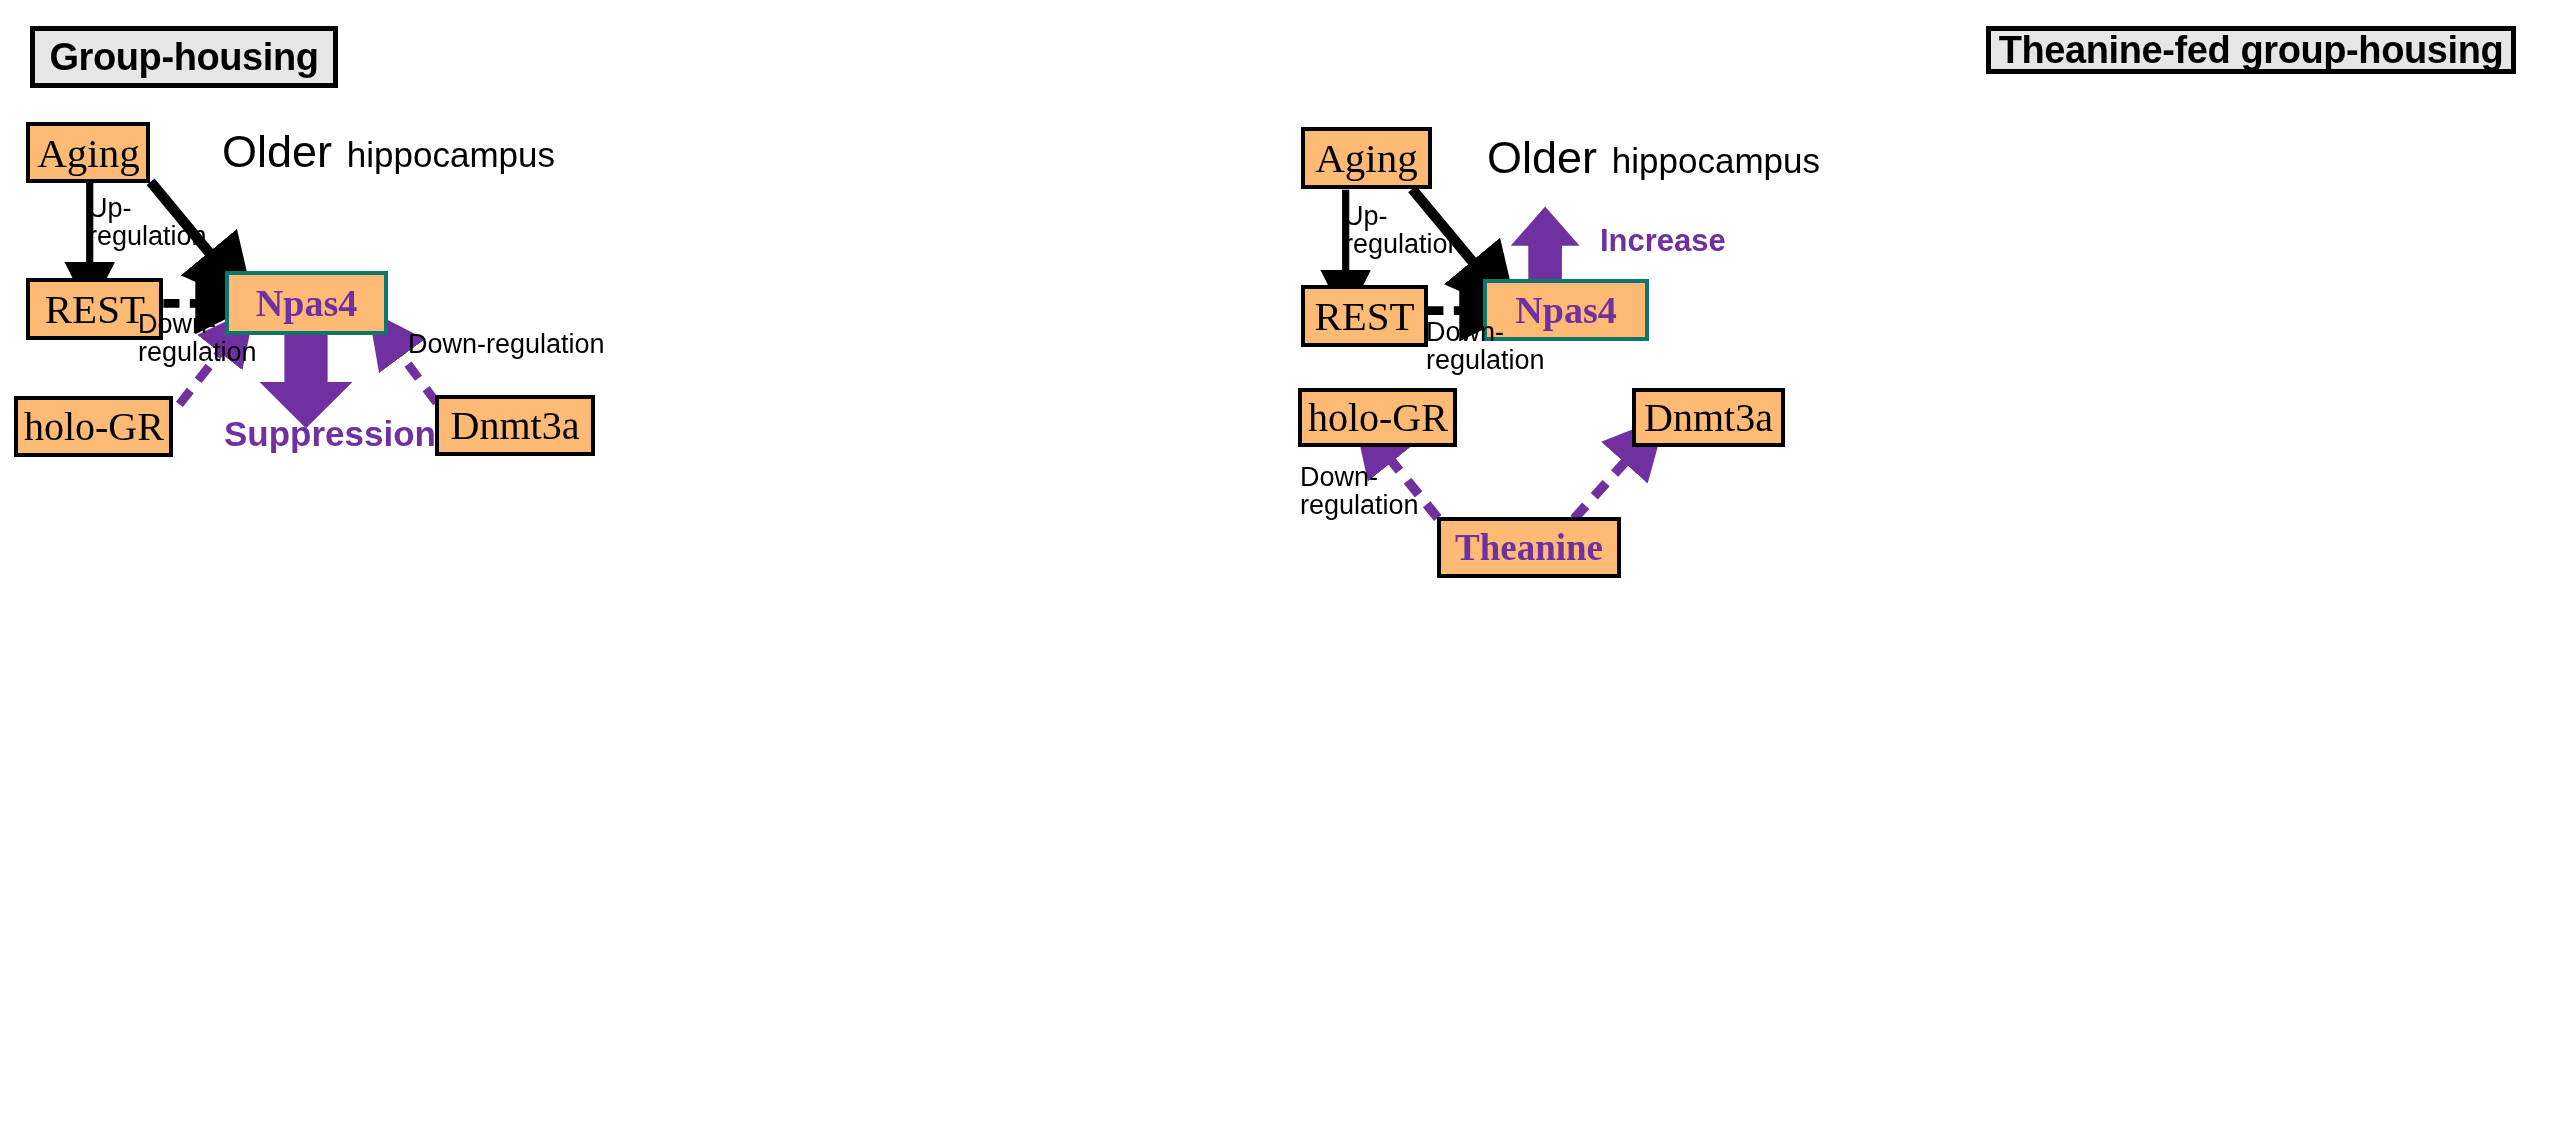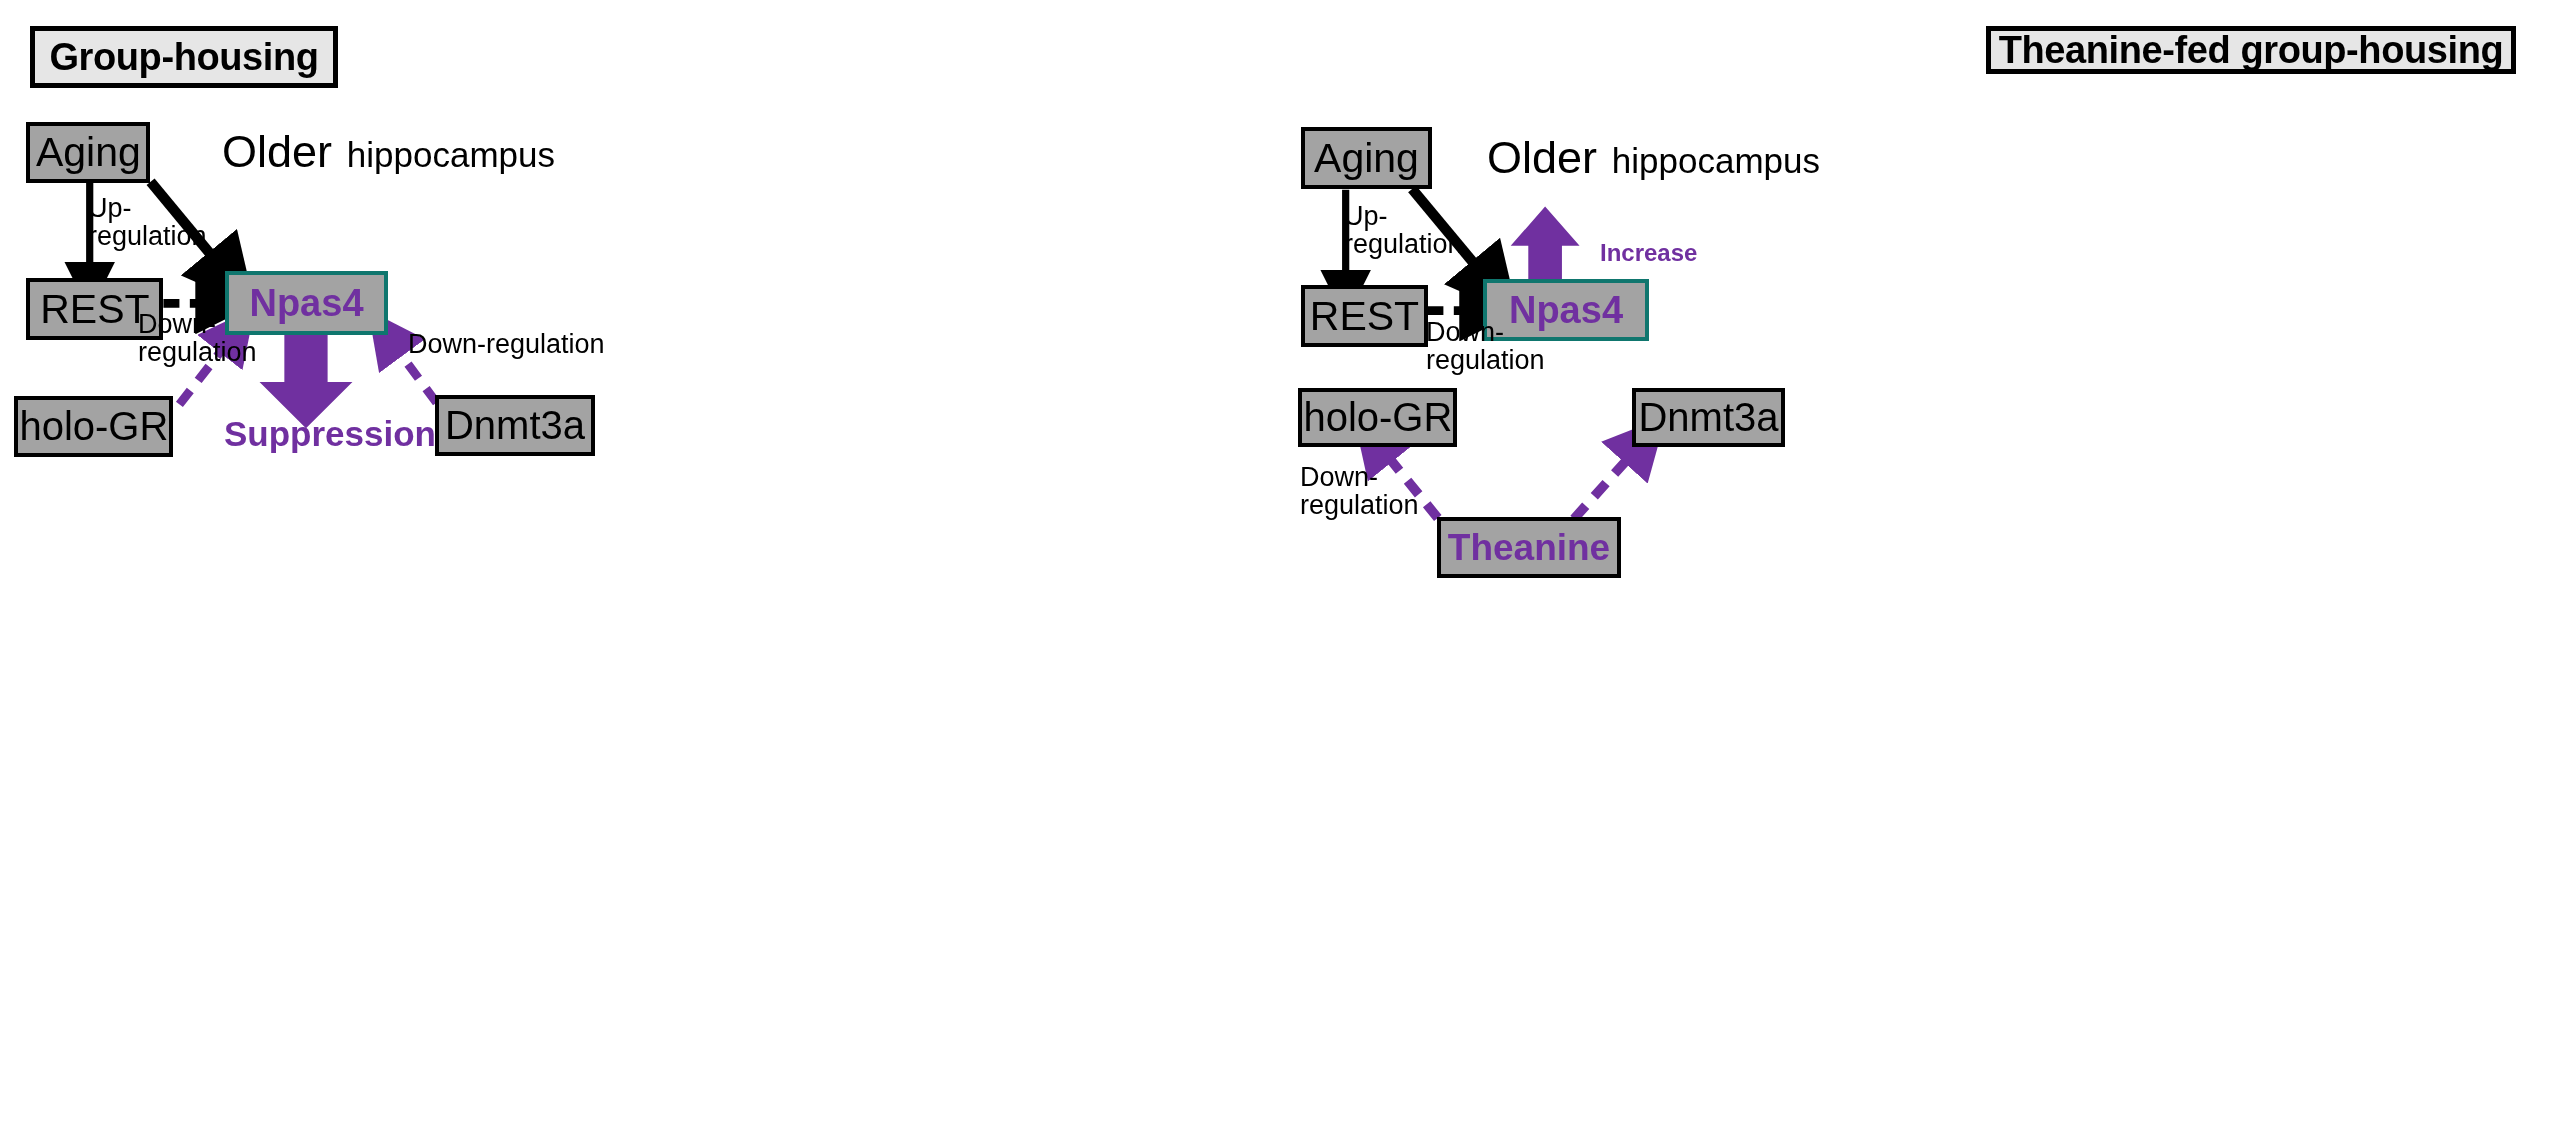--- a/index.html
+++ b/index.html
@@ -46,25 +46,26 @@
     color: #000000;
     letter-spacing: -0.4px;
   }
   #title-left  { left: 30px;  top: 14.4px; width: 308px; height: 62px; font-size: 38px; }
   #title-right { left: 698px; top: 14.4px; width: 530px; height: 48px; font-size: 38px; }
 
   
   .node {
     position: absolute;
     box-sizing: border-box;
-    background: #a3a3a3;
+    background: #fdba74;
     display: flex;
     align-items: center;
     justify-content: center;
     white-space: nowrap;
+    font-family: Liberation Serif, serif;
   }
   .node-black {
     border: 4px solid #000000;
     color: #000000;
     font-weight: normal;
   }
   .node-purple-border {
     border: 4px solid #0f766e;
     color: #7030a0;
     font-weight: bold;
@@ -237,17 +238,17 @@
     <div class="edge-label" style="left:138px; top:307px;">
       <div>Down-</div>
       <div>regulation</div>
     </div>
 
     <div class="edge-label" style="left:12px; top:452px;">
       <div>Down-</div>
       <div>regulation</div>
     </div>
 
-    <div class="accent-label" style="left:312px; top:211px; font-size:24px;margin-top:16px;">Increase</div>
+    <div class="accent-label" style="left:312px; top:211px; font-size:31px;">Increase</div>
   </div>
 
 </div>
 
 
 </body></html>

